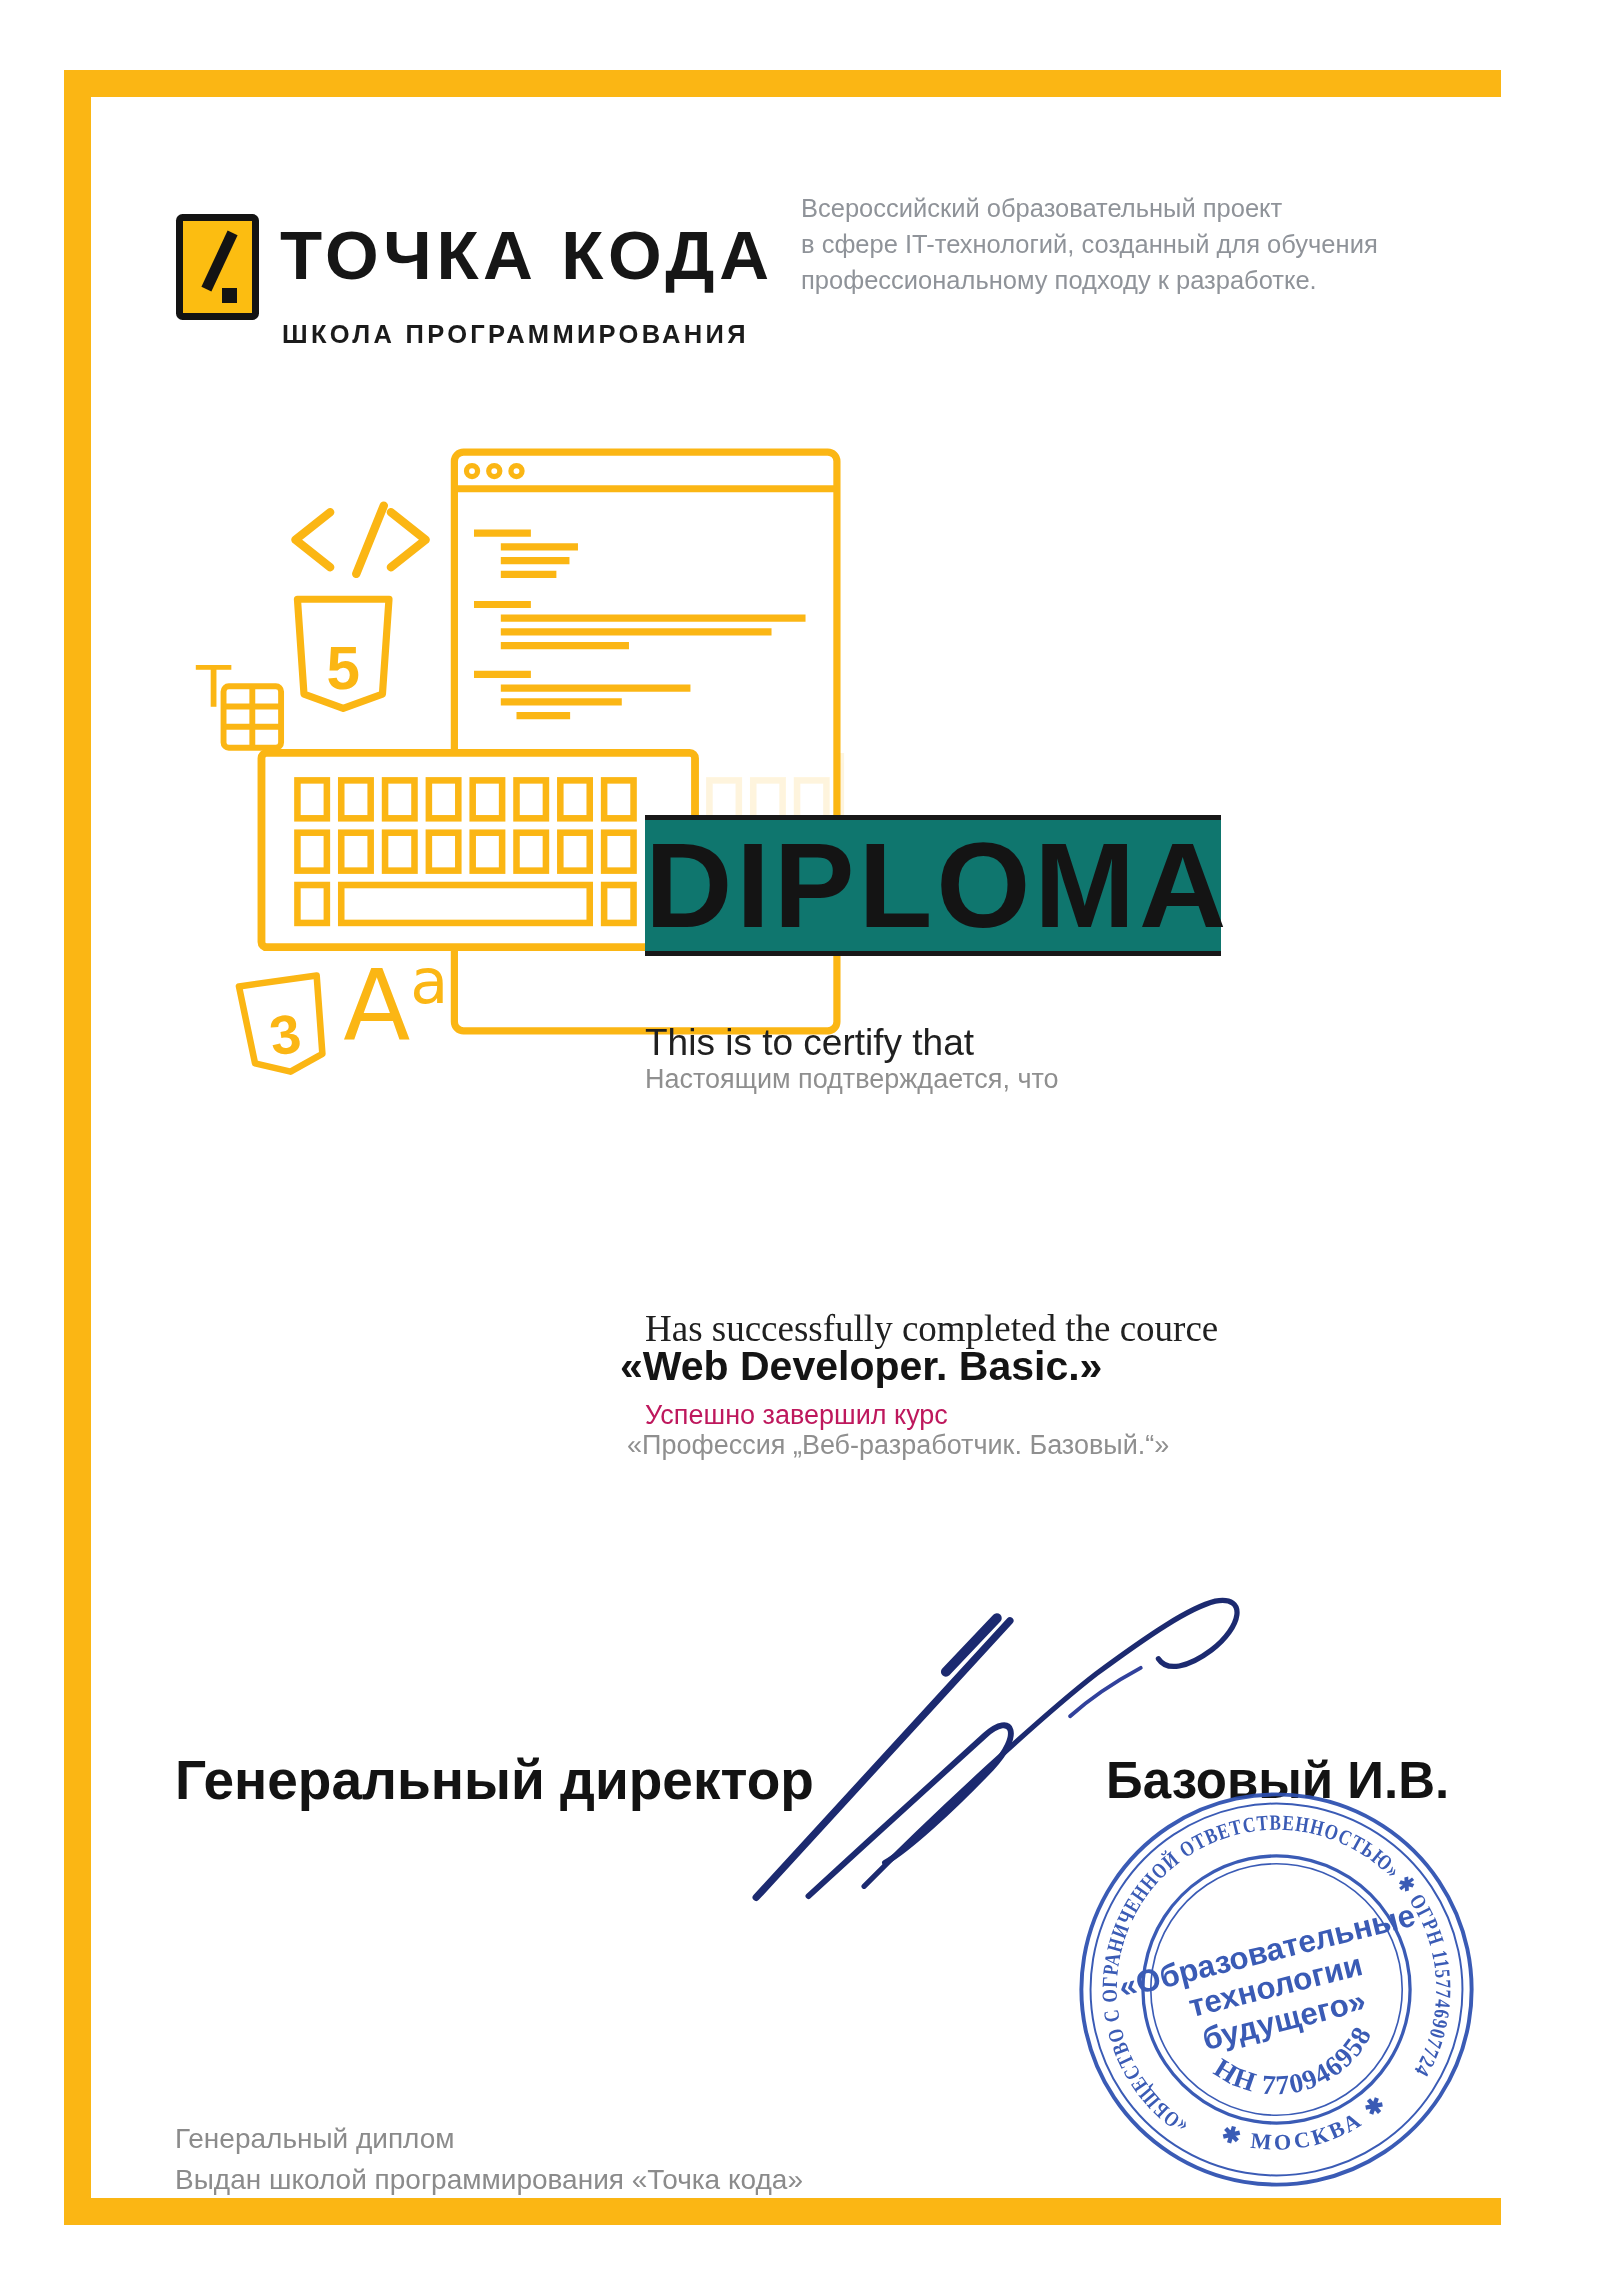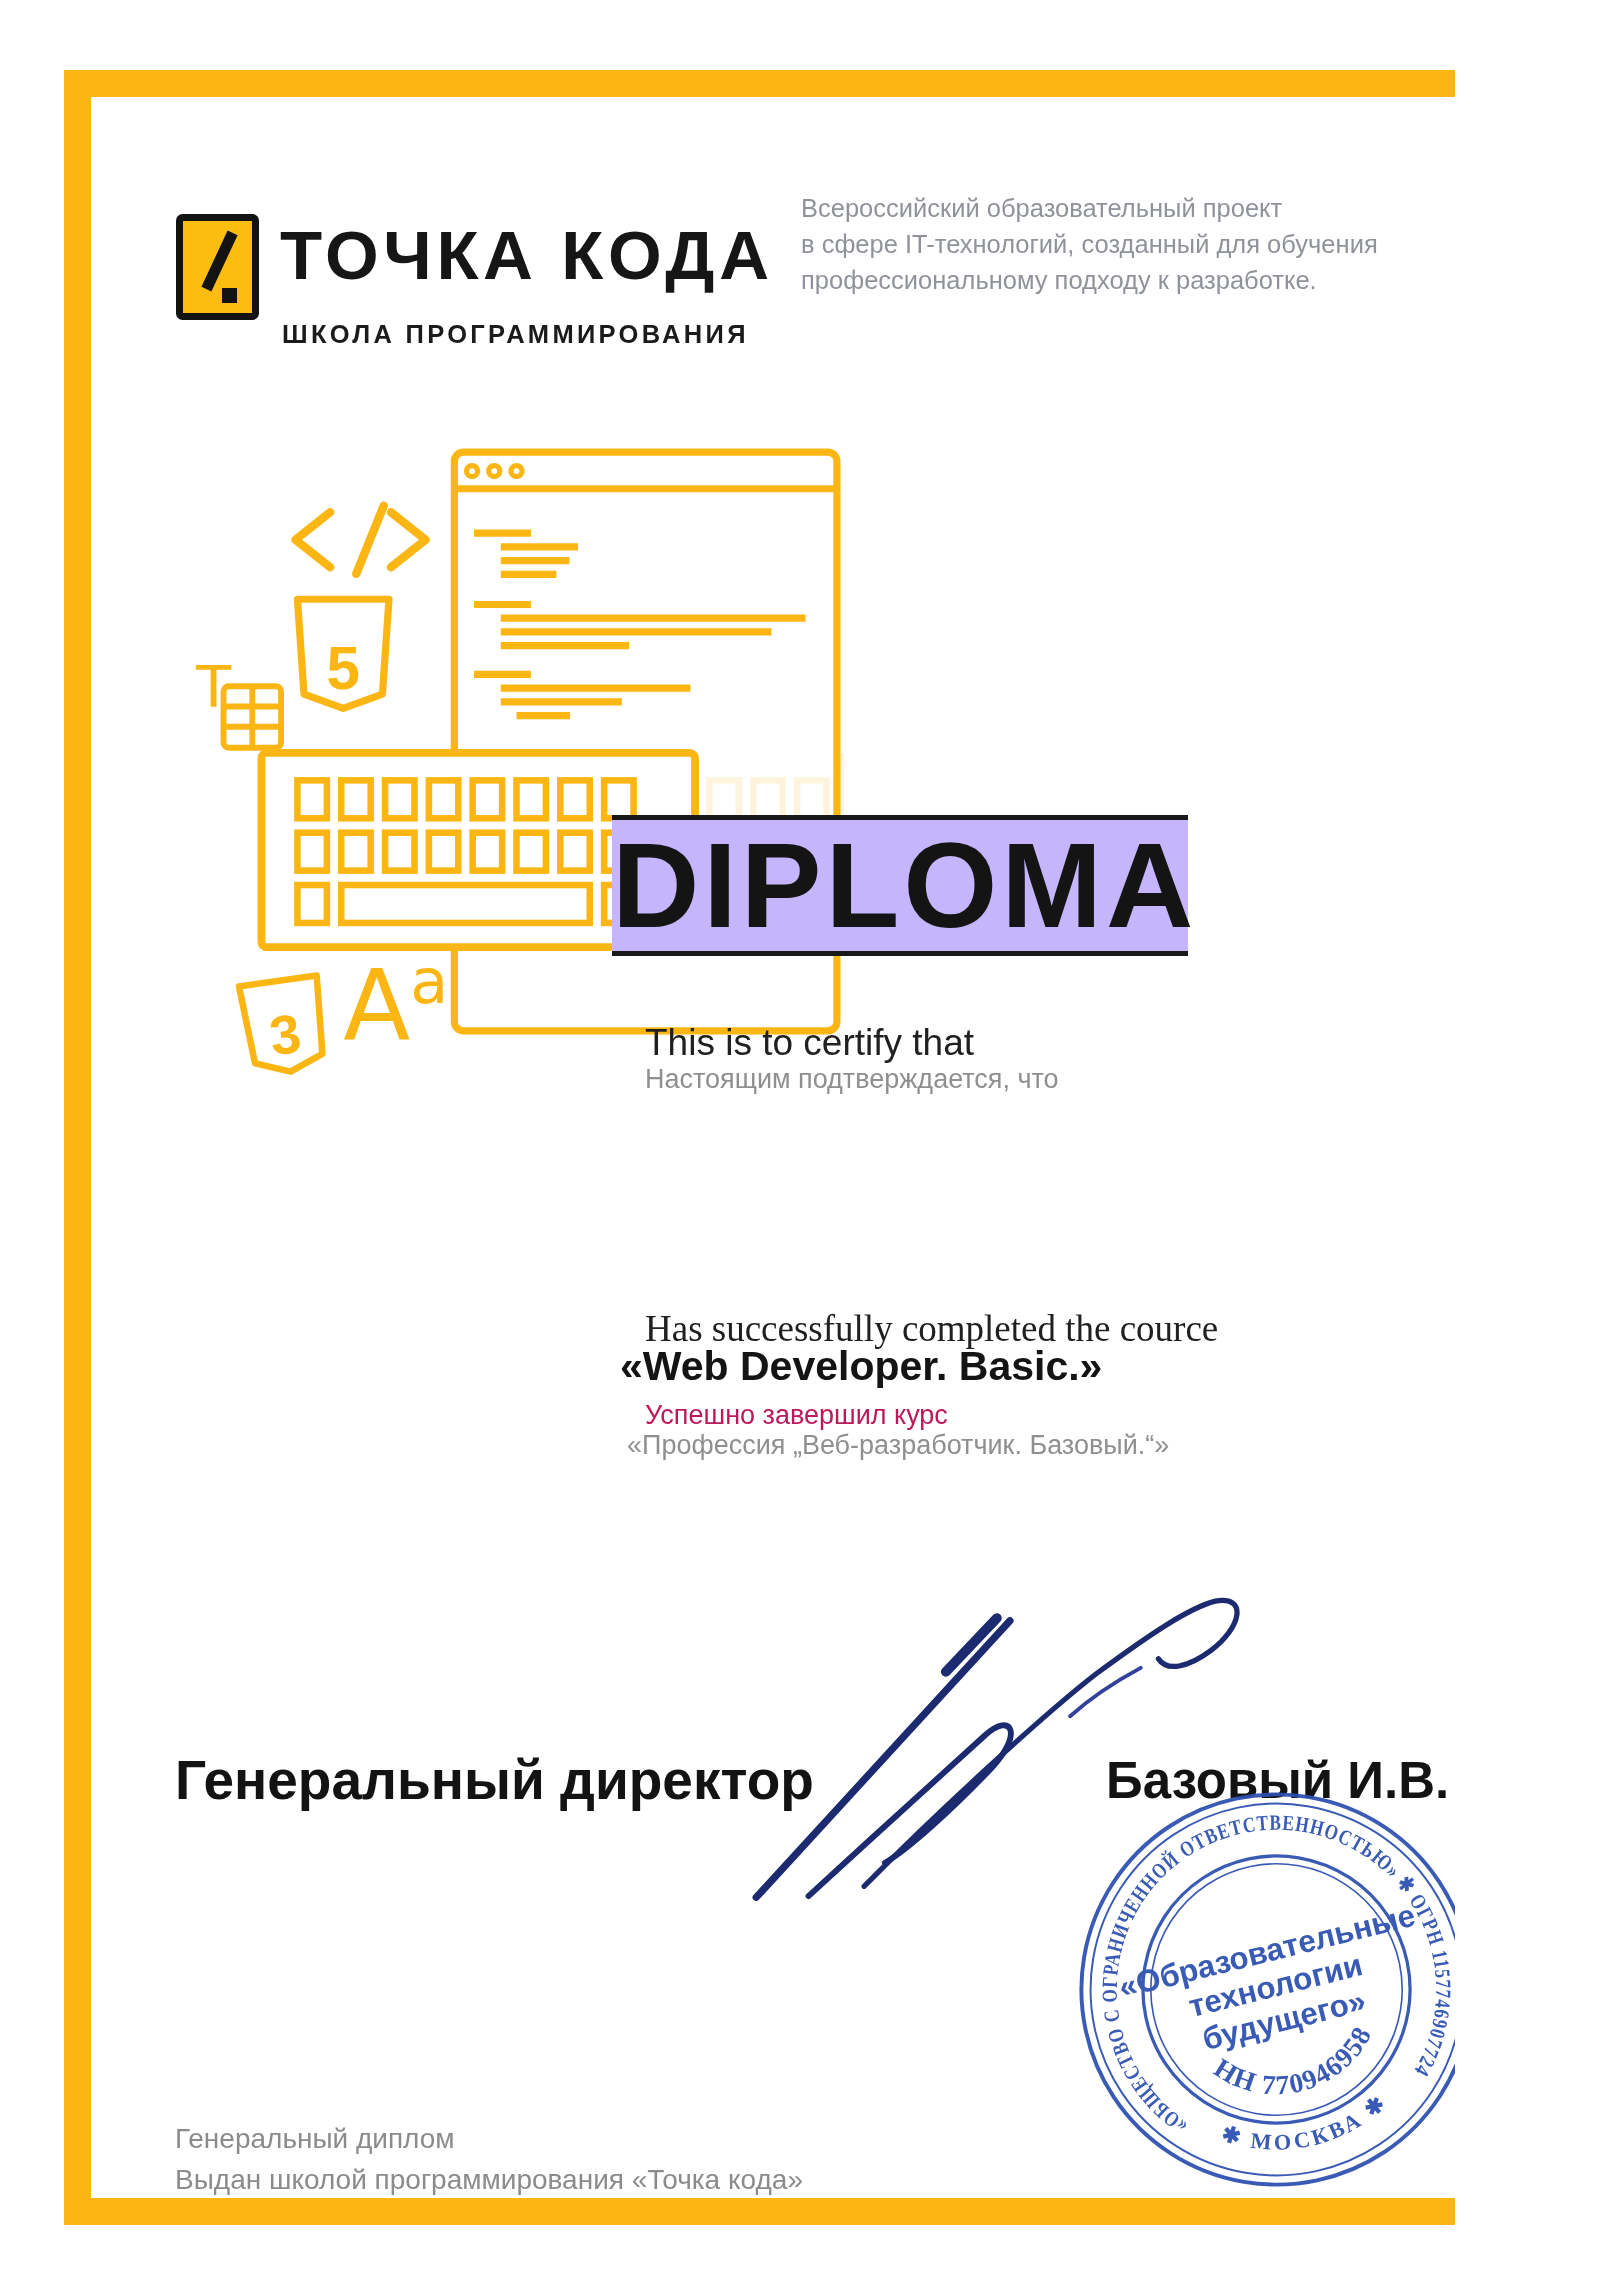--- a/index.html
+++ b/index.html
@@ -1,31 +1,31 @@
 <!DOCTYPE html>
 <html style="font-size:10.5px"><head>
 <meta charset="utf-8">
 <style>
   html,body{margin:0;padding:0;background:#ffffff;}
   .page{position:relative;width:1455px;height:2295px;background:#ffffff;overflow:hidden;
-        font-family:"Liberation Sans", sans-serif;color:#161616;}
+        font-family:"Liberation Sans", sans-serif;color:#161616;padding-left:46px;}
   .abs{position:absolute;}
   
   .frame{left:64px;top:70px;width:1495px;height:2155px;box-sizing:border-box;
          border:27.5px solid #FBB614;z-index:0;}
   
   .logo-box{left:176px;top:214px;width:83px;height:106px;background:#131313;border-radius:6.5px;z-index:2;}
   .logo-inner{position:absolute;left:7.2px;top:7.2px;right:7.2px;bottom:7.2px;background:#FCBD11;}
   .logo-slash{position:absolute;left:31px;top:9.2px;width:11px;height:62px;background:#131313;transform:rotate(25deg);}
   .logo-dot{position:absolute;left:39px;top:67px;width:14.4px;height:14.4px;background:#131313;}
   .brand-name{left:280px;top:216px;font-size:69px;font-weight:700;letter-spacing:4.6px;color:#161616;z-index:2;}
   .brand-tagline{left:282px;top:320px;font-size:25.5px;font-weight:700;letter-spacing:3.3px;color:#1b1b1b;z-index:2;}
   .about{left:801px;top:191px;width:641px;font-size:25.5px;line-height:141%;color:#8F9399;z-index:2;}
   
-  .diploma-box{left:612px;top:815px;width:576px;background:#c4b5fd;text-align:center;
+  .diploma-box{left:645px;top:815px;width:576px;background:#0f766e;text-align:center;
                border-top:5.2px solid #181818;border-bottom:5.2px solid #181818;z-index:3;}
   .diploma-title{font-size:121px;font-weight:700;letter-spacing:3.9px;line-height:131px;color:#141414;white-space:nowrap;}
   .certify-en{left:645px;top:1022px;font-size:37px;color:#202020;z-index:3;}
   .certify-ru{left:645px;top:1064px;font-size:27px;color:#8f8f8f;z-index:3;}
   .completed-en{left:645px;top:1307px;font-size:37px;color:#202020;z-index:3;font-family:Liberation Serif, serif;}
   .course-title{left:620px;top:1343px;font-size:41px;font-weight:700;color:#141414;z-index:3;}
   .completed-ru{left:645px;top:1400px;font-size:27px;color:#be185d;z-index:3;}
   .course-title-ru{left:627px;top:1430px;font-size:27px;color:#8f8f8f;z-index:3;}
   
   .sign-role{left:175px;top:1748px;font-size:55px;font-weight:700;color:#131313;z-index:3;}

